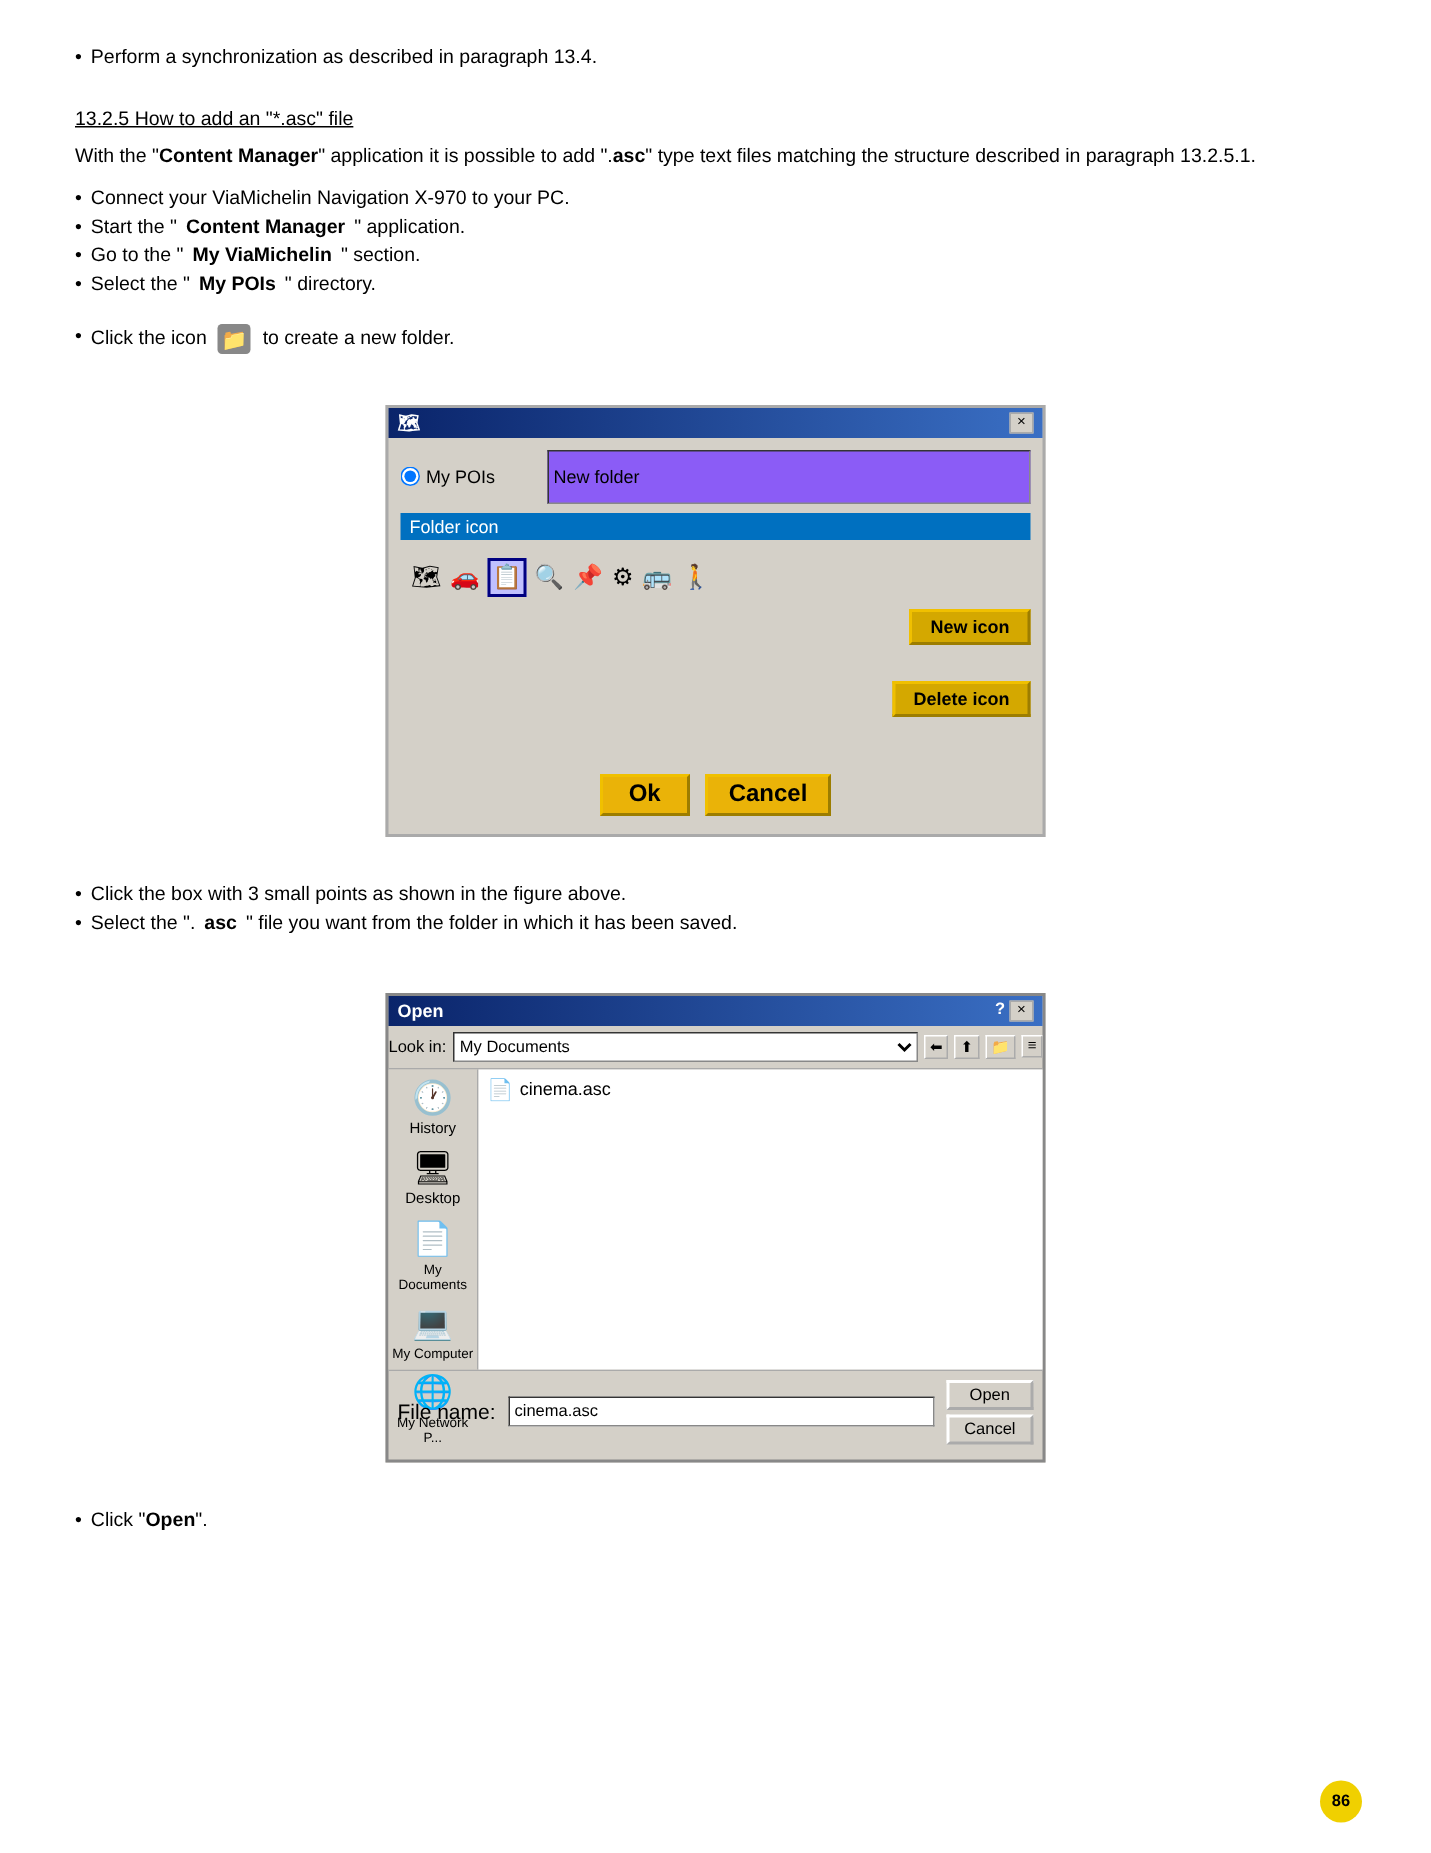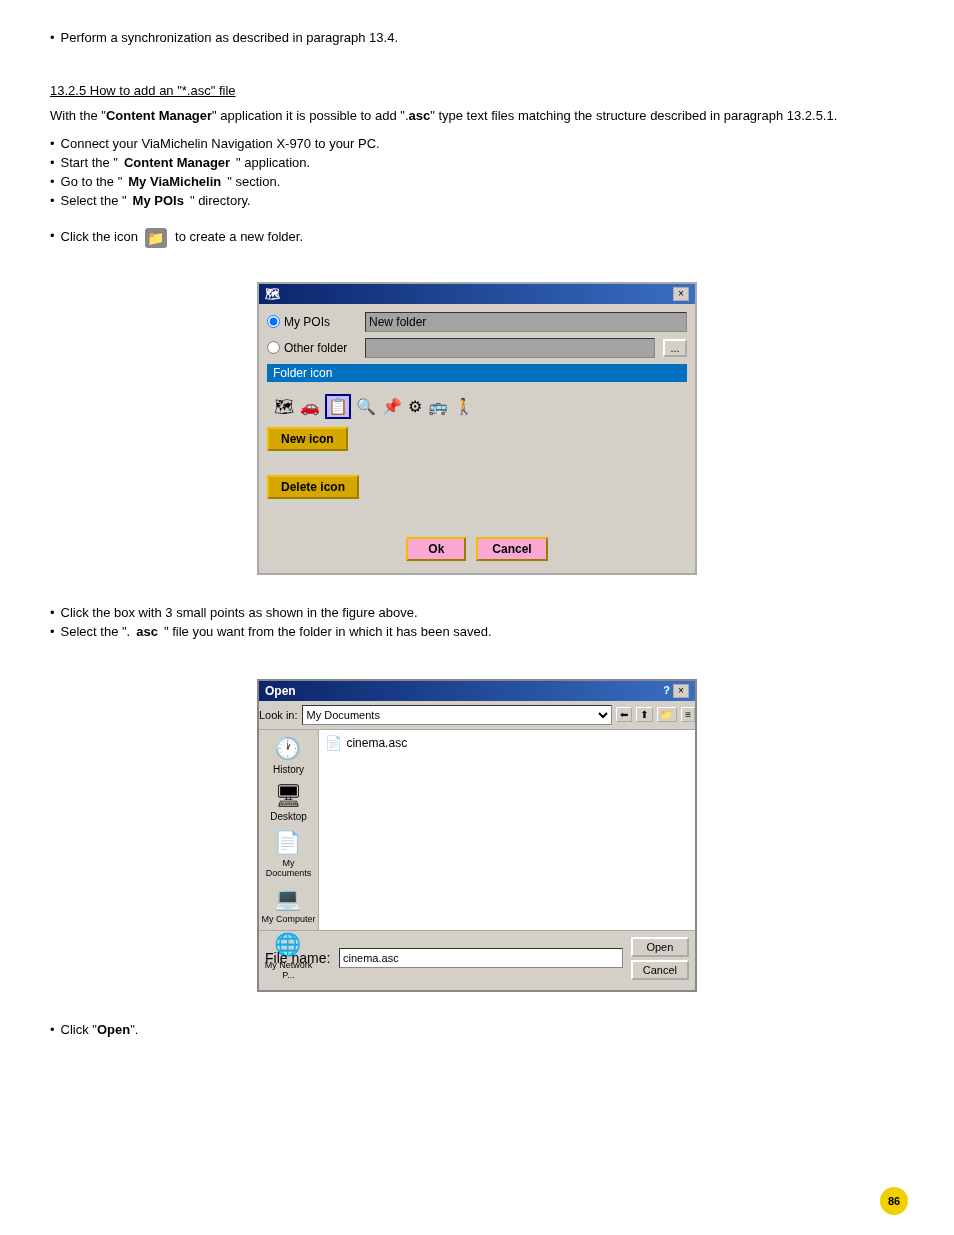--- a/index.html
+++ b/index.html
@@ -14,21 +14,21 @@
       position: relative;
     }
 
     .bullet-item { margin-bottom: 4px; display: flex; gap: 6px; }
     .bullet-item::before { content: "•"; flex-shrink: 0; }
 
     .section-heading {
       font-size: 13px;
       text-decoration: underline;
       margin-bottom: 8px;
-      margin-top: 24px;
+      margin-top: 12px;
     }
 
     .para { margin-bottom: 10px; line-height: 1.5; }
     .bold { font-weight: bold; }
 
     .bullet-group { margin-bottom: 10px; }
 
     
     .dialog-wrapper {
       display: flex;
@@ -81,23 +81,23 @@
     .radio-label {
       display: flex;
       align-items: center;
       gap: 4px;
       min-width: 90px;
       font-size: 12px;
     }
 
     .folder-input {
       flex: 1;
-      height: 20px;
+      height: 36px;
       border: 1px inset #888;
-      background: #a3a3a3;
+      background: #8b5cf6;
       padding: 0 3px;
       font-size: 12px;
     }
 
     .browse-btn {
       background: #d4d0c8;
       border: 2px outset #fff;
       padding: 1px 4px;
       font-size: 11px;
       cursor: pointer;
@@ -136,33 +136,33 @@
 
     .dialog-buttons-row {
       display: flex;
       justify-content: center;
       gap: 10px;
       padding: 8px 0 4px;
       clear: both;
     }
 
     .ok-btn, .cancel-btn {
-      background: #f9a8d4;
+      background: #eab308;
       border: 2px outset #f0c000;
       color: #000;
       font-weight: bold;
-      font-size: 12px;
+      font-size: 16px;
       padding: 3px 14px;
       cursor: pointer;
       min-width: 60px;
     }
 
     .right-align-btn-row {
       display: flex;
-      justify-content: flex-start;
+      justify-content: flex-end;
       margin-bottom: 4px;
     }
 
     
     .open-dialog-wrapper {
       display: flex;
       justify-content: center;
       margin: 20px 0;
     }
 
@@ -406,28 +406,20 @@
     <div class="dialog-content">
 
       <div class="dialog-row">
         <label class="radio-label">
           <input type="radio" name="folder_type" checked="" style="">
           <span>My POIs</span>
         </label>
         <input type="text" class="folder-input" value="New folder" style="">
       </div>
 
-      <div class="dialog-row">
-        <label class="radio-label">
-          <input type="radio" name="folder_type" style="">
-          <span>Other folder</span>
-        </label>
-        <input type="text" class="folder-input" style="">
-        <button class="browse-btn">...</button>
-      </div>
 
       <div class="folder-icon-bar">
         <span>Folder icon</span>
       </div>
 
       <div class="icon-area">
         <div class="icon-row">
           <span class="icon-symbol">🗺</span>
           <span class="icon-symbol">🚗</span>
           <span class="icon-symbol selected">📋</span>

